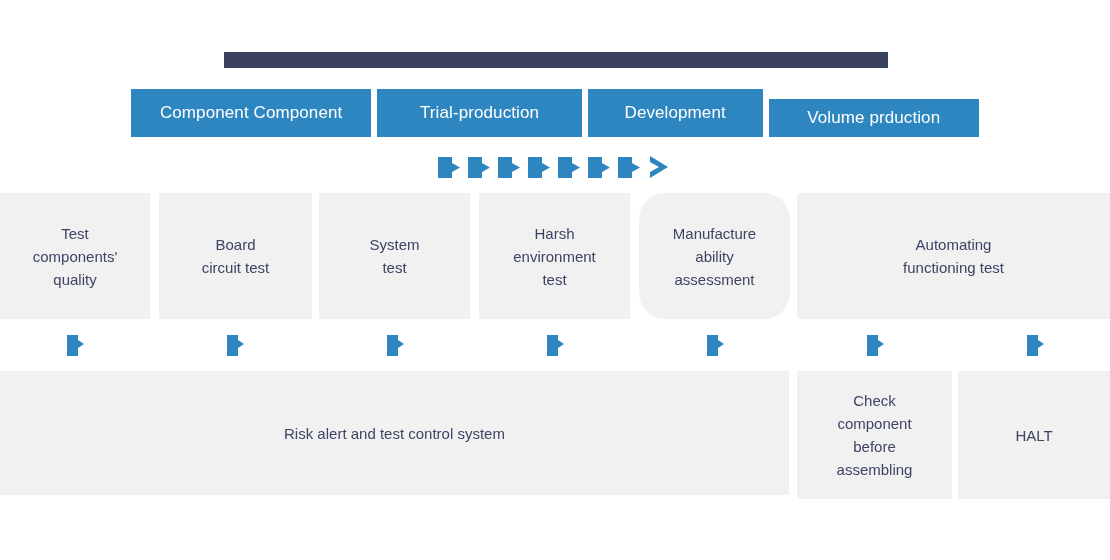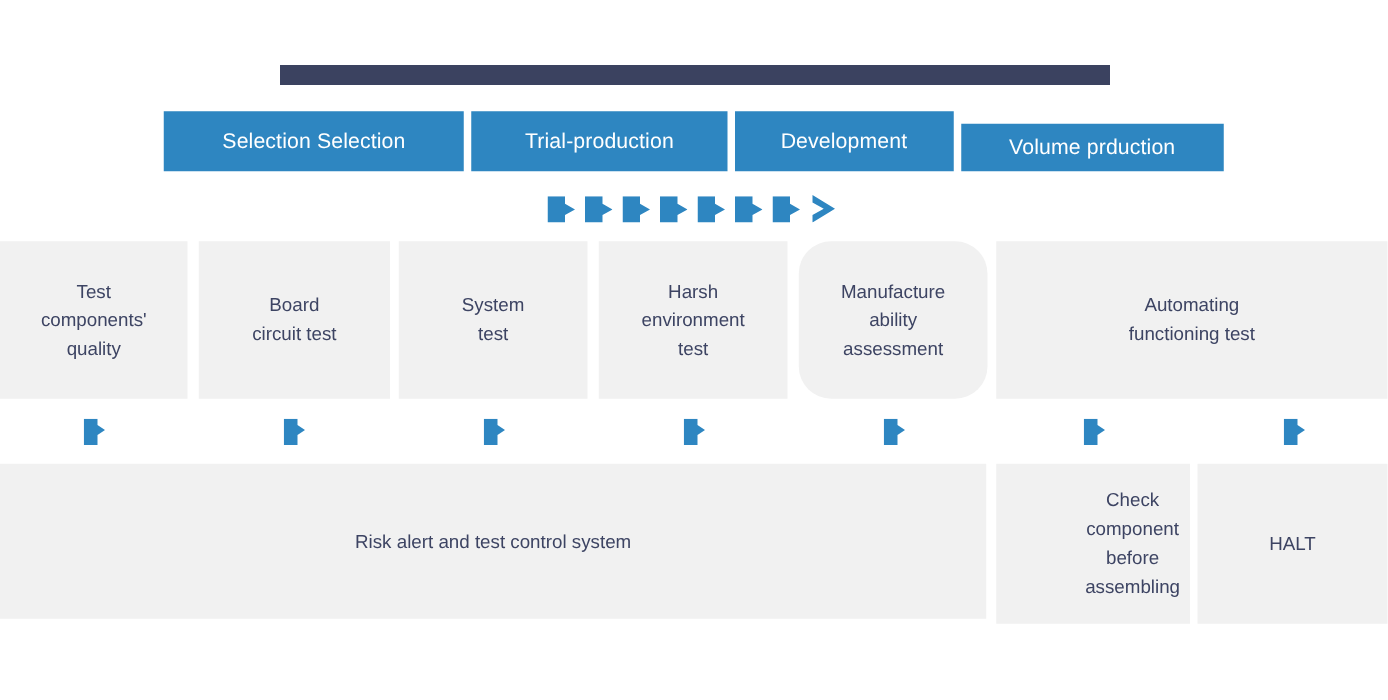--- a/index.html
+++ b/index.html
@@ -91,40 +91,40 @@
   
   #card-r1-0 { left: 0px;   top: 193px; width: 150px; height: 126px; }
   #card-r1-1 { left: 159px; top: 193px; width: 153px; height: 126px; }
   #card-r1-2 { left: 319px; top: 193px; width: 151px; height: 126px; }
   #card-r1-3 { left: 479px; top: 193px; width: 151px; height: 126px; }
   #card-r1-4 { left: 639px; top: 193px; width: 151px; height: 126px; border-radius: 26px; }
   #card-r1-5 { left: 797px; top: 193px; width: 313px; height: 126px; }
 
   
   #card-r2-0 { left: 0px;   top: 371px; width: 789px; height: 124px; }
-  #card-r2-1 { left: 797px; top: 371px; width: 155px; height: 128px; justify-content: flex-end; }
+  #card-r2-1 { left: 797px; top: 371px; width: 155px; height: 128px; }
   #card-r2-2 { left: 958px; top: 371px; width: 152px; height: 128px; }
 
   
   .connector {
     position: absolute;
     top: 335px;
     width: 17px;
     height: 21px;
   }
   .connector svg { display: block; width: 17px; height: 21px; }
 </style>
 </head>
 <body>
 
 <div id="header-bar"></div>
 
 <div id="phase-row">
   <div class="phase-box w1">
-    <span>Selection Selection</span>
+    <span>Component Component</span>
   </div>
   <div class="phase-box w3">
     <span>Trial-production</span>
   </div>
   <div class="phase-box w2">
     <span>Development</span>
   </div>
   <div class="phase-box w4">
     <span>Volume prduction</span>
   </div>

